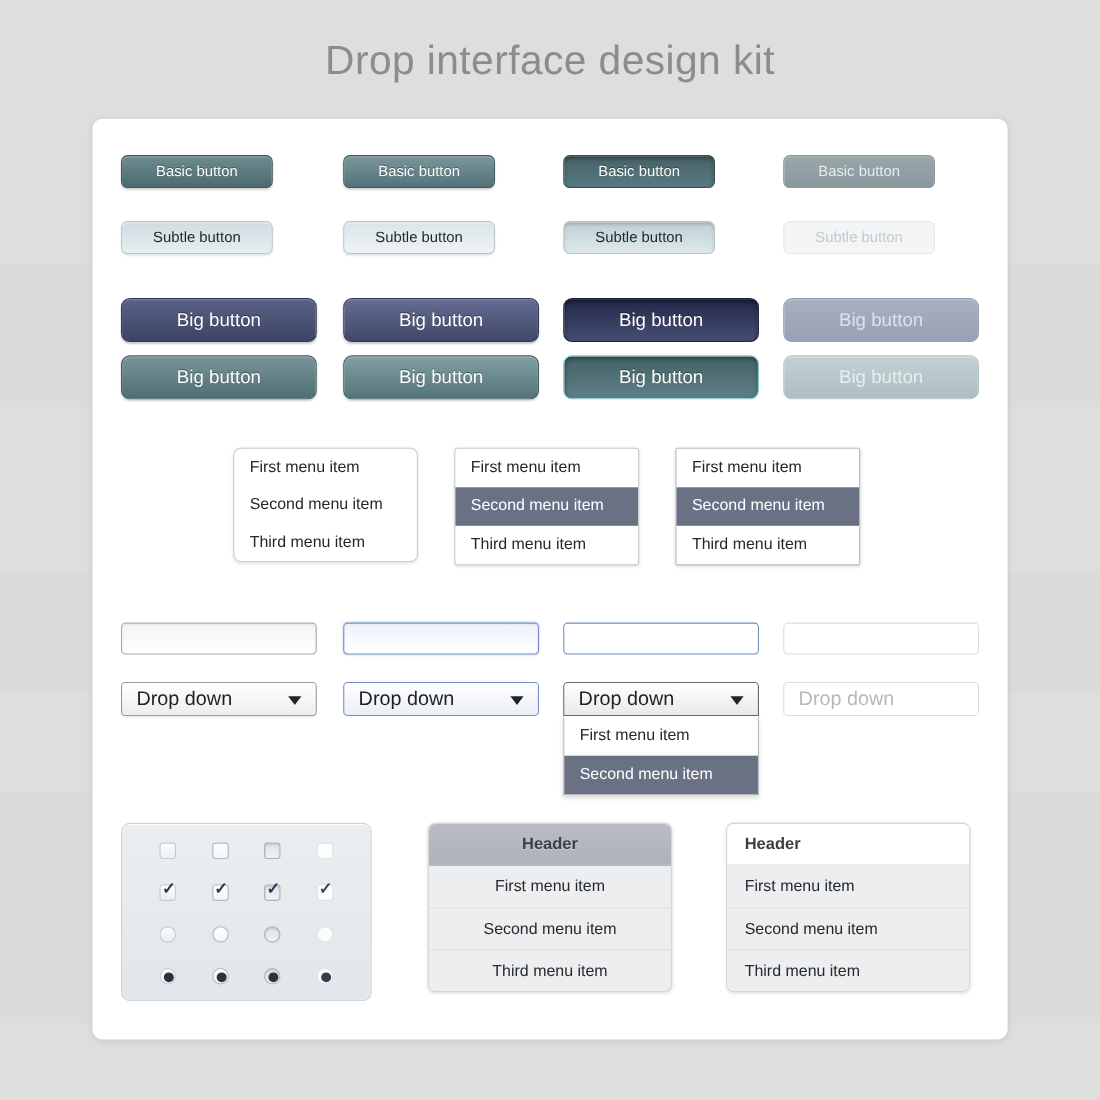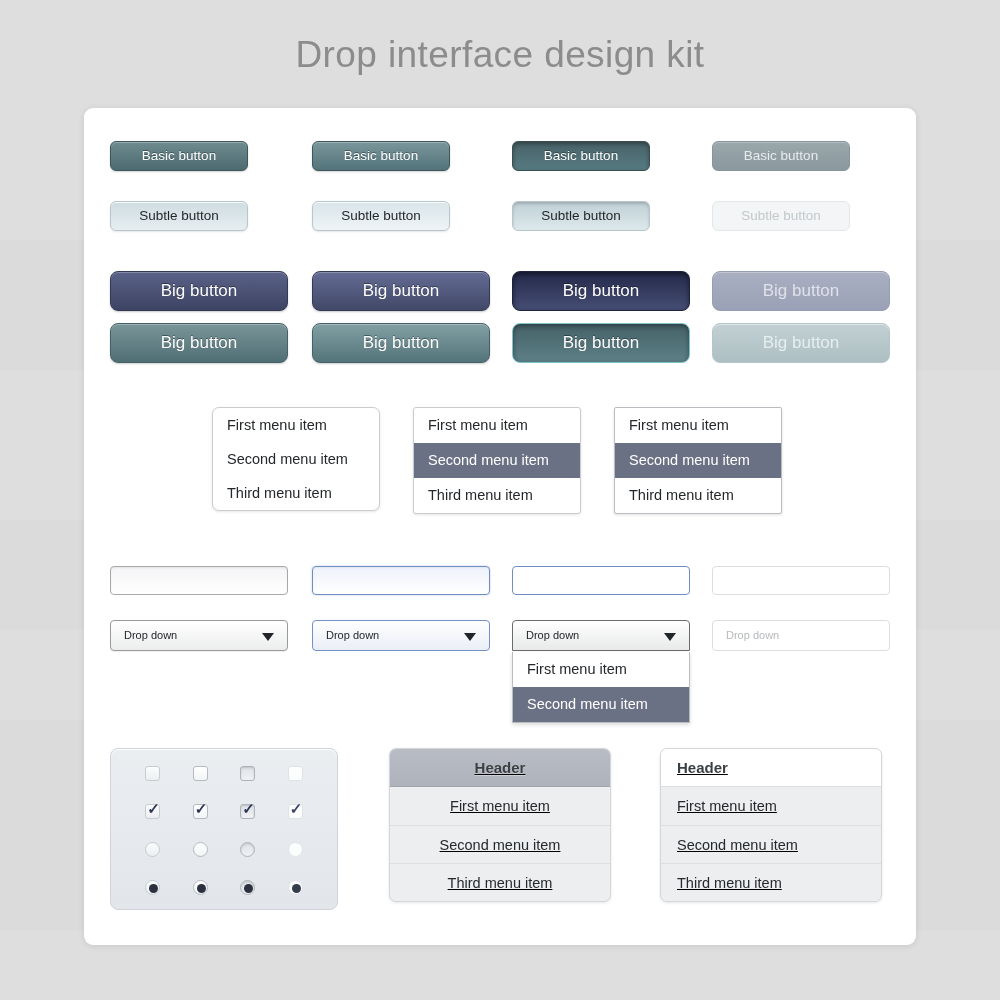--- a/index.html
+++ b/index.html
@@ -220,21 +220,21 @@
     user-select: none;
   }
   .dd-normal { border: 1px solid #9a9a9a; background: linear-gradient(#ffffff, #eceded); box-shadow: 0 1px 1px rgba(0,0,0,0.07); }
   .dd-focus  { border: 1px solid #7391c6; background: linear-gradient(#ffffff, #eaeef6); }
   .dd-open   { border: 1px solid #6b6b6b; background: linear-gradient(#ffffff, #e8e9e9); border-bottom-left-radius: 0; border-bottom-right-radius: 0; }
   .dd-disabled { border: 1px solid #dddddd; background: #ffffff; cursor: default; }
 
   .dd-label {
     line-height: 29px;
     padding-left: 13px;
-    font-size: 11px;
+    font-size: 18px;
     color: #1d2124;
   }
   .dd-disabled .dd-label { color: #b6b9bb; }
 
   .dd-arrow {
     position: absolute;
     right: 13px;
     top: 12px;
     width: 0; height: 0;
     border-left: 6px solid transparent;
@@ -312,21 +312,20 @@
   .rb-d .dot { background: #343b4a; }
 
   
   .panel {
     width: 222px;
     border-radius: 7px;
     overflow: hidden;
     background: #eceef0;
     border: 1px solid #d3d7da;
     box-shadow: 0 1px 3px rgba(0,0,0,0.10);
-    text-decoration: underline;
   }
   .panel-head {
     height: 38px;
     line-height: 38px;
     font-size: 15px;
     font-weight: bold;
     color: #3a3f44;
   }
   .panel.centered .panel-head {
     text-align: center;

